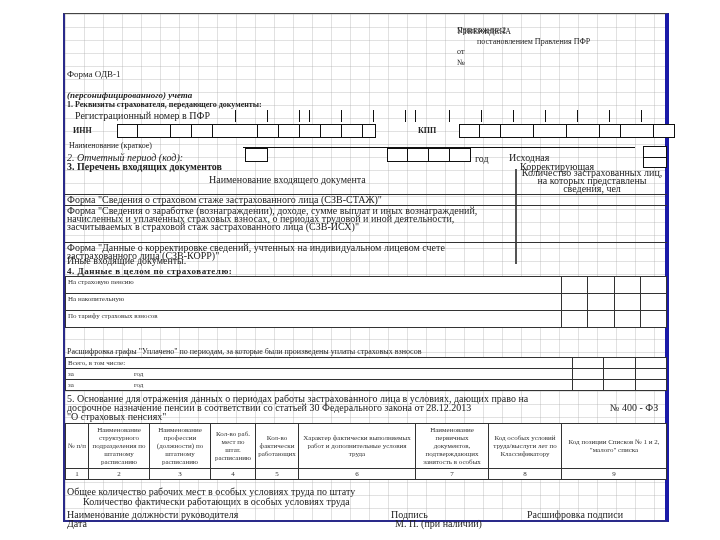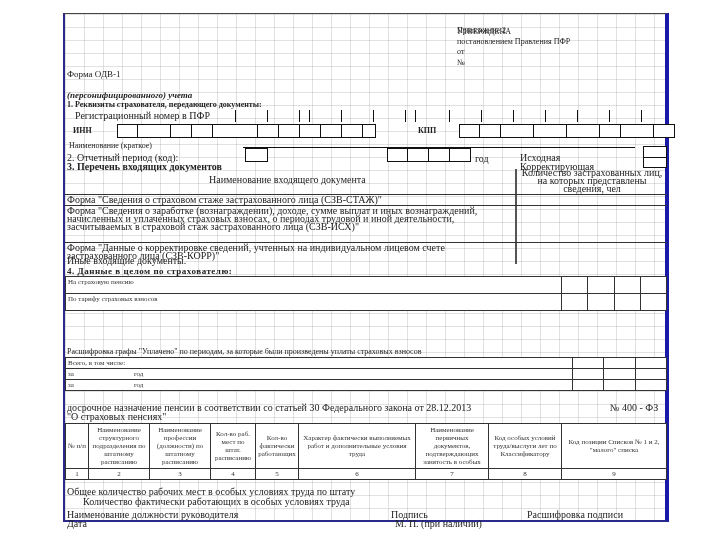--- a/index.html
+++ b/index.html
@@ -34,21 +34,21 @@
     .rowline { position: absolute; height: 1px; background: #333; }
     .vline { position: absolute; width: 1px; background: #333; }
   </style>
 </head>
 <body>
 
 <div class="sheet">
 
   <div class="abs t8" style="left:392px; top:12px;">Приложение 2</div>
   <div class="abs t8" style="left:392px; top:13px;">УТВЕРЖДЕНА</div>
-  <div class="abs t8" style="left:392px; top:23px;text-align:center;">постановлением Правления ПФР</div>
+  <div class="abs t8" style="left:412px; top:23px;text-align:center;">постановлением Правления ПФР</div>
   <div class="abs t8" style="left:392px; top:33px;">от</div>
   <div class="abs t8" style="left:392px; top:44px;">№</div>
 
   <div class="abs t9" style="left:2px; top:55px;">Форма ОДВ-1</div>
   <div class="abs t9 b" style="left:2px; top:76px;font-style:italic;">(персонифицированного) учета</div>
 
   <div class="abs t8 b" style="left:2px; top:86px;">1. Реквизиты страхователя, передающего документы:</div>
   <div class="abs t7" style="left:10px; top:98px;">Регистрационный номер в ПФР</div>
   <div>
     <div class="tick" style="left:170px; top:96px;"></div>
@@ -90,30 +90,30 @@
       <span style="width:33px"></span>
       <span style="width:33px"></span>
       <span style="width:21px"></span>
       <span style="width:33px"></span>
       <span style="width:21px"></span>
   </div>
 
   <div class="abs t8" style="left:4px; top:127px;">Наименование (краткое)</div>
   <div class="rowline" style="left:178px; top:133px; width:392px; background:#111;"></div>
 
-  <div class="abs t7" style="left:2px; top:140px;">2. Отчетный период (код):</div>
+  <div class="abs t7" style="left:2px; top:140px;font-style:italic;">2. Отчетный период (код):</div>
   <div class="box" style="left:180px; top:134px; width:23px; height:14px;"></div>
   <div class="cells" style="left:322px; top:134px;">
     <span style="width:21px"></span>
       <span style="width:21px"></span>
       <span style="width:21px"></span>
       <span style="width:21px"></span>
   </div>
   <div class="abs t7" style="left:410px; top:141px;">год</div>
-  <div class="abs t7" style="left:455px; top:140px;">Исходная</div>
+  <div class="abs t7" style="left:444px; top:140px;">Исходная</div>
   <div class="box" style="left:578px; top:132px; width:24px; height:12px;"></div>
   <div class="abs t7" style="left:455px; top:149px;">Корректирующая</div>
   <div class="box" style="left:578px; top:144px; width:24px; height:10px; border-top:none;"></div>
 
   <div class="abs t7 b" style="left:2px; top:149px;">3. Перечень входящих документов</div>
   <div class="vline" style="left:450px; top:155px; height:95px; background:#555; width:2px;"></div>
   <div class="abs t7" style="left:144px; top:162px;">Наименование входящего документа</div>
   <div class="abs t7" style="left:452px; top:155px; width:150px; white-space:normal; text-align:center;">Количество застрахованных лиц, на которых представлены сведения, чел</div>
   <div class="rowline" style="left:0; top:180px; width:602px;"></div>
   <div class="abs t7" style="left:2px; top:182px;">Форма "Сведения о страховом стаже застрахованного лица (СЗВ-СТАЖ)"</div>
@@ -127,20 +127,27 @@
   <table class="grid" style="left:0; top:262px; width:602px;">
     <tbody>
     <tr style="height:17px;">
       <td>На страховую пенсию</td>
       <td></td>
           <td></td>
           <td></td>
           <td></td>
     </tr>
     <tr style="height:17px;">
+      <td>На накопительную</td>
+      <td></td>
+          <td></td>
+          <td></td>
+          <td></td>
+    </tr>
+    <tr style="height:17px;">
       <td>По тарифу страховых взносов</td>
       <td></td>
           <td></td>
           <td></td>
           <td></td>
     </tr>
   </tbody>
     </table>
 
   <div class="abs t8" style="left:2px; top:333px;">Расшифровка графы "Уплачено" по периодам, за которые были произведены уплаты страховых взносов</div>
@@ -160,20 +167,21 @@
     </tr>
     <tr>
       <td><span>за</span><span style="margin-left:60px;">год</span></td>
       <td></td>
           <td></td>
           <td></td>
     </tr>
   </tbody>
     </table>
 
+  <div class="abs t7" style="left:2px; top:381px;">5. Основание для отражения данных о периодах работы застрахованного лица в условиях, дающих право на</div>
   <div class="abs t7" style="left:2px; top:390px;">досрочное назначение пенсии в соответствии со статьей 30 Федерального закона от 28.12.2013</div>
   <div class="abs t7" style="left:545px; top:390px;">№ 400 - ФЗ</div>
   <div class="abs t7" style="left:2px; top:399px;">"О страховых пенсиях"</div>
 
   <table class="grid" style="left:0; top:409px; width:602px;">
     <tbody>
         <tr style="height:45px;">
       <td class="c" style="width:18px;">№ п/п</td>
       <td class="c" style="width:56px;">Наименование структурного подразделения по штатному расписанию</td>
       <td class="c" style="width:56px;">Наименование профессии (должности) по штатному расписанию</td>

